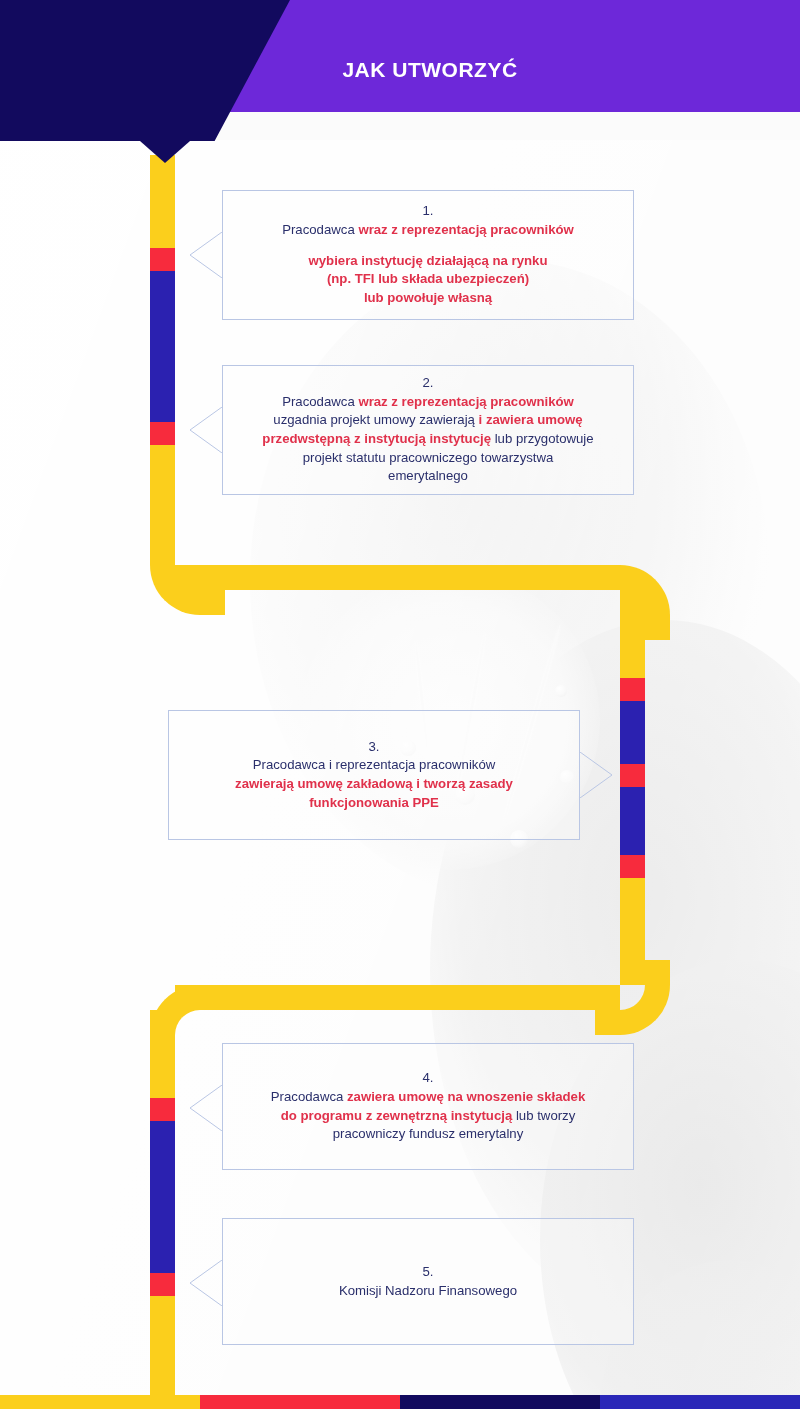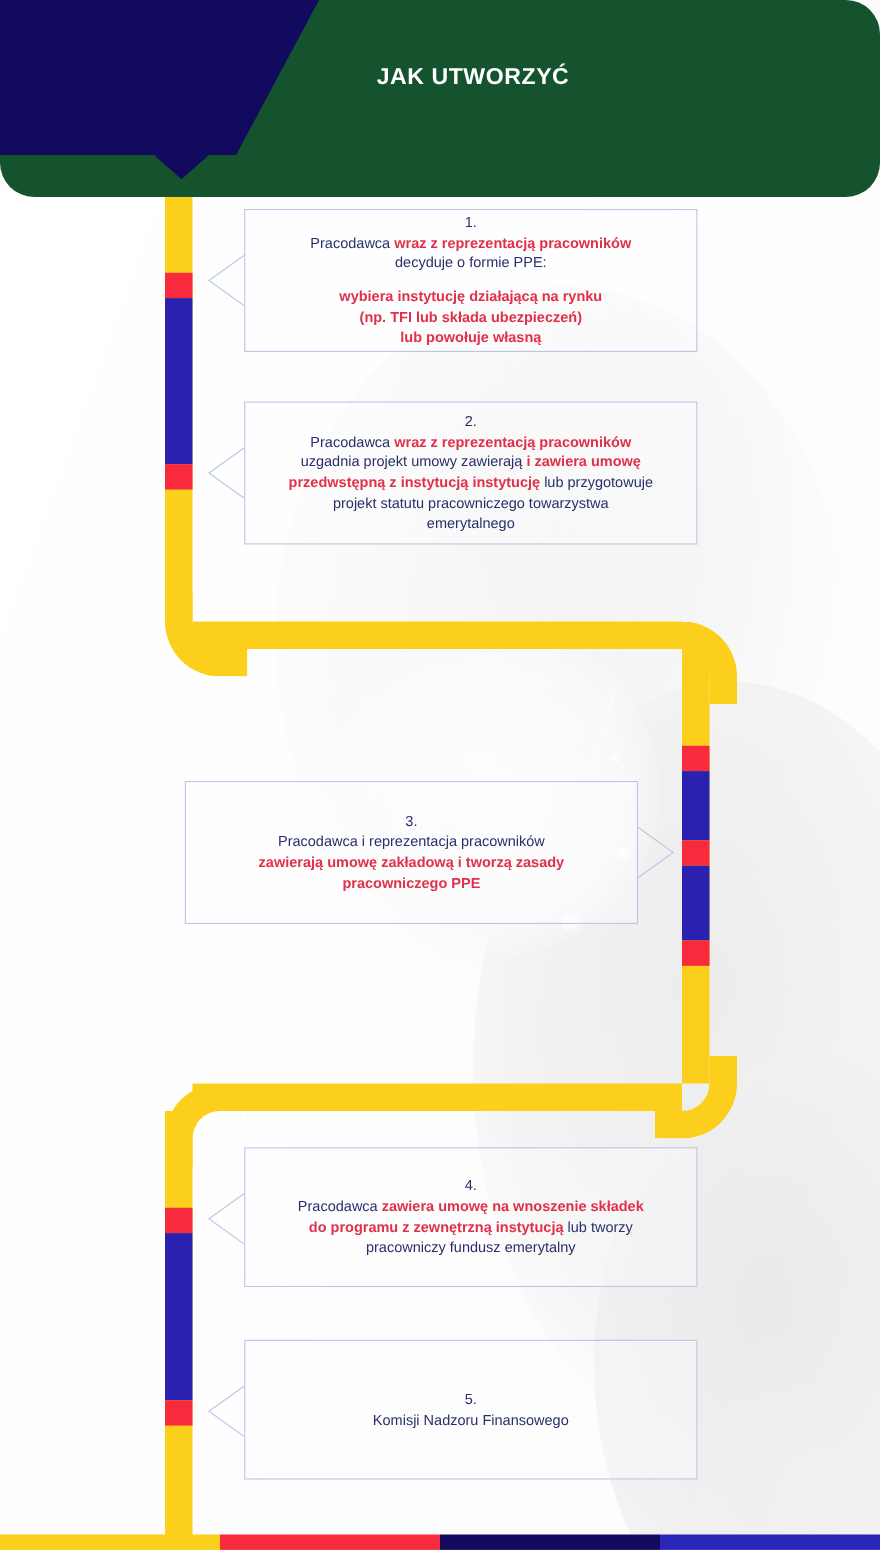--- a/index.html
+++ b/index.html
@@ -23,21 +23,21 @@
     background:radial-gradient(circle at 50% 50%, #fafafa 0%, #f2f2f2 55%, rgba(250,250,250,0) 75%);}
   .bg-l5{left:600px;top:1120px;width:260px;height:300px;
     background:radial-gradient(ellipse at 40% 40%, #d8d8d8 0%, rgba(245,245,245,0) 70%);}
   .bg-wash{position:absolute;inset:0;
     background:linear-gradient(110deg, rgba(255,255,255,0.92) 0%, rgba(255,255,255,0.80) 34%, rgba(255,255,255,0.55) 62%, rgba(255,255,255,0.62) 100%);}
   
   .strand{position:absolute;background:#f4f4f4;border-radius:50%;box-shadow:0 0 3px rgba(255,255,255,.9);}
   .pearl{position:absolute;border-radius:50%;background:radial-gradient(circle at 35% 30%, #ffffff 0%, #f2f2f2 55%, #dcdcdc 100%);}
 
   
-  .header{position:absolute;left:0;top:0;width:800px;height:179px;background:#14532d;border-radius:31px;}
+  .header{position:absolute;left:0;top:0;width:800px;height:112px;background:#6d28d9;}
   .header-dark{position:absolute;left:0;top:0;width:290px;height:141px;background:#120a5e;
     clip-path:polygon(0 0,100% 0,74% 100%,0 100%);}
   .header-titles{position:absolute;left:0;top:0;width:800px;height:141px;
     display:flex;flex-direction:column;align-items:center;justify-content:center;gap:4px;
     padding-left:60px;box-sizing:border-box;}
   .title1{color:#ffffff;font-size:21px;font-weight:bold;letter-spacing:.5px;line-height:1.15;}
   .title2{color:#f5d87a;font-size:21px;font-weight:bold;letter-spacing:.5px;line-height:1.15;}
   .header-notch{position:absolute;left:140px;top:141px;width:50px;height:22px;background:#120a5e;
     clip-path:polygon(0 0,100% 0,50% 100%);}
 
@@ -126,21 +126,20 @@
     <div class="header-titles">
       <div class="title1">JAK UTWORZYĆ</div>
     </div>
   </div>
   <div class="header-notch"></div>
 
   <div class="step" style="left:222px;top:190px;width:412px;height:130px;">
     <div class="step-txt">
         <span class="num">1.</span>
         <span style="display: block;"><span class="nrm">Pracodawca </span><span class="hl">wraz z reprezentacją pracowników</span></span>
-        <span style="display: block;"><span class="nrm">decyduje o formie PPE:</span></span>
         <span style="display: block; margin-top: 12px;"><span class="hl">wybiera instytucję działającą na rynku</span></span>
         <span style="display: block;"><span class="hl">(np. TFI lub składa ubezpieczeń)</span></span>
         <span style="display: block;"><span class="hl">lub powołuje własną</span></span>
       </div>
   </div>
   <div class="notch" style="left:188px;top:232px;">
     <svg width="34" height="46" viewBox="0 0 34 46">
         <polyline points="34,0 2,23 34,46" fill="none" stroke="#b9c6e4" stroke-width="1"></polyline>
       </svg>
   </div>
@@ -159,21 +158,21 @@
     <svg width="34" height="46" viewBox="0 0 34 46">
         <polyline points="34,0 2,23 34,46" fill="none" stroke="#b9c6e4" stroke-width="1"></polyline>
       </svg>
   </div>
 
   <div class="step" style="left:168px;top:710px;width:412px;height:130px;">
     <div class="step-txt">
         <span class="num">3.</span>
         <span style="display: block;"><span class="nrm">Pracodawca i reprezentacja pracowników</span></span>
         <span style="display: block;"><span class="hl">zawierają umowę zakładową i tworzą zasady</span></span>
-        <span style="display: block;"><span class="hl">pracowniczego PPE</span></span>
+        <span style="display: block;"><span class="hl">funkcjonowania PPE</span></span>
       </div>
   </div>
   <div class="notch" style="left:580px;top:752px;">
     <svg width="34" height="46" viewBox="0 0 34 46">
         <polyline points="0,0 32,23 0,46" fill="none" stroke="#b9c6e4" stroke-width="1"></polyline>
       </svg>
   </div>
 
   <div class="step" style="left:222px;top:1043px;width:412px;height:127px;">
     <div class="step-txt">

